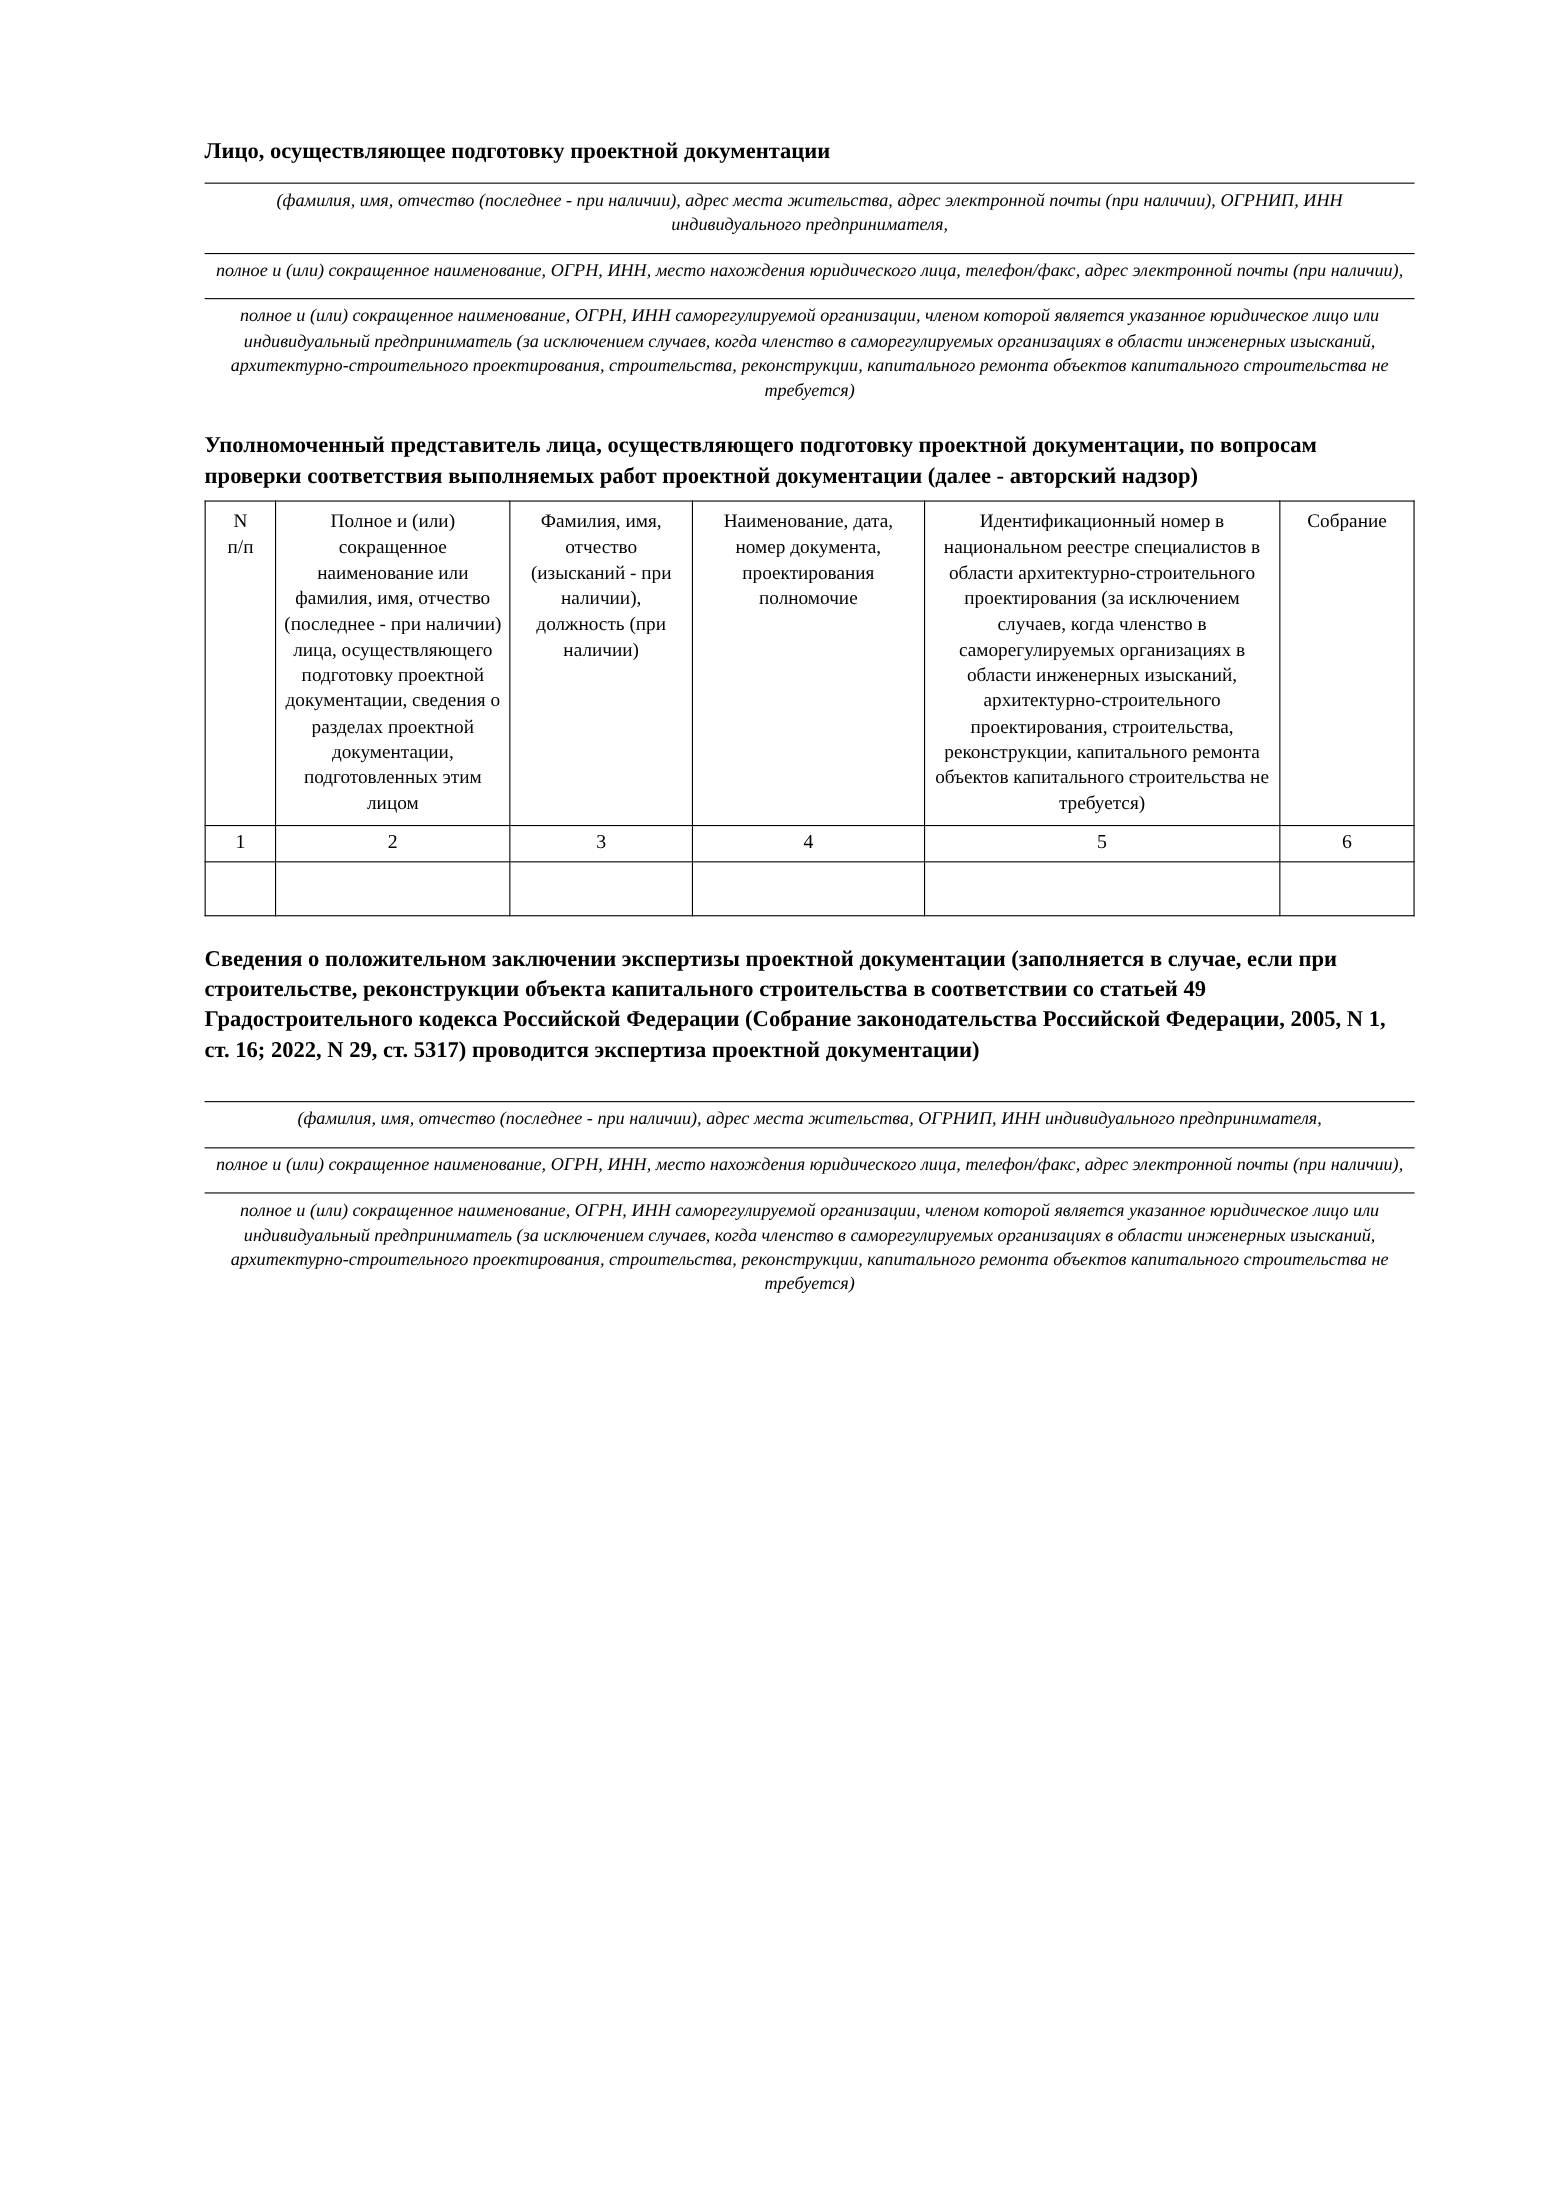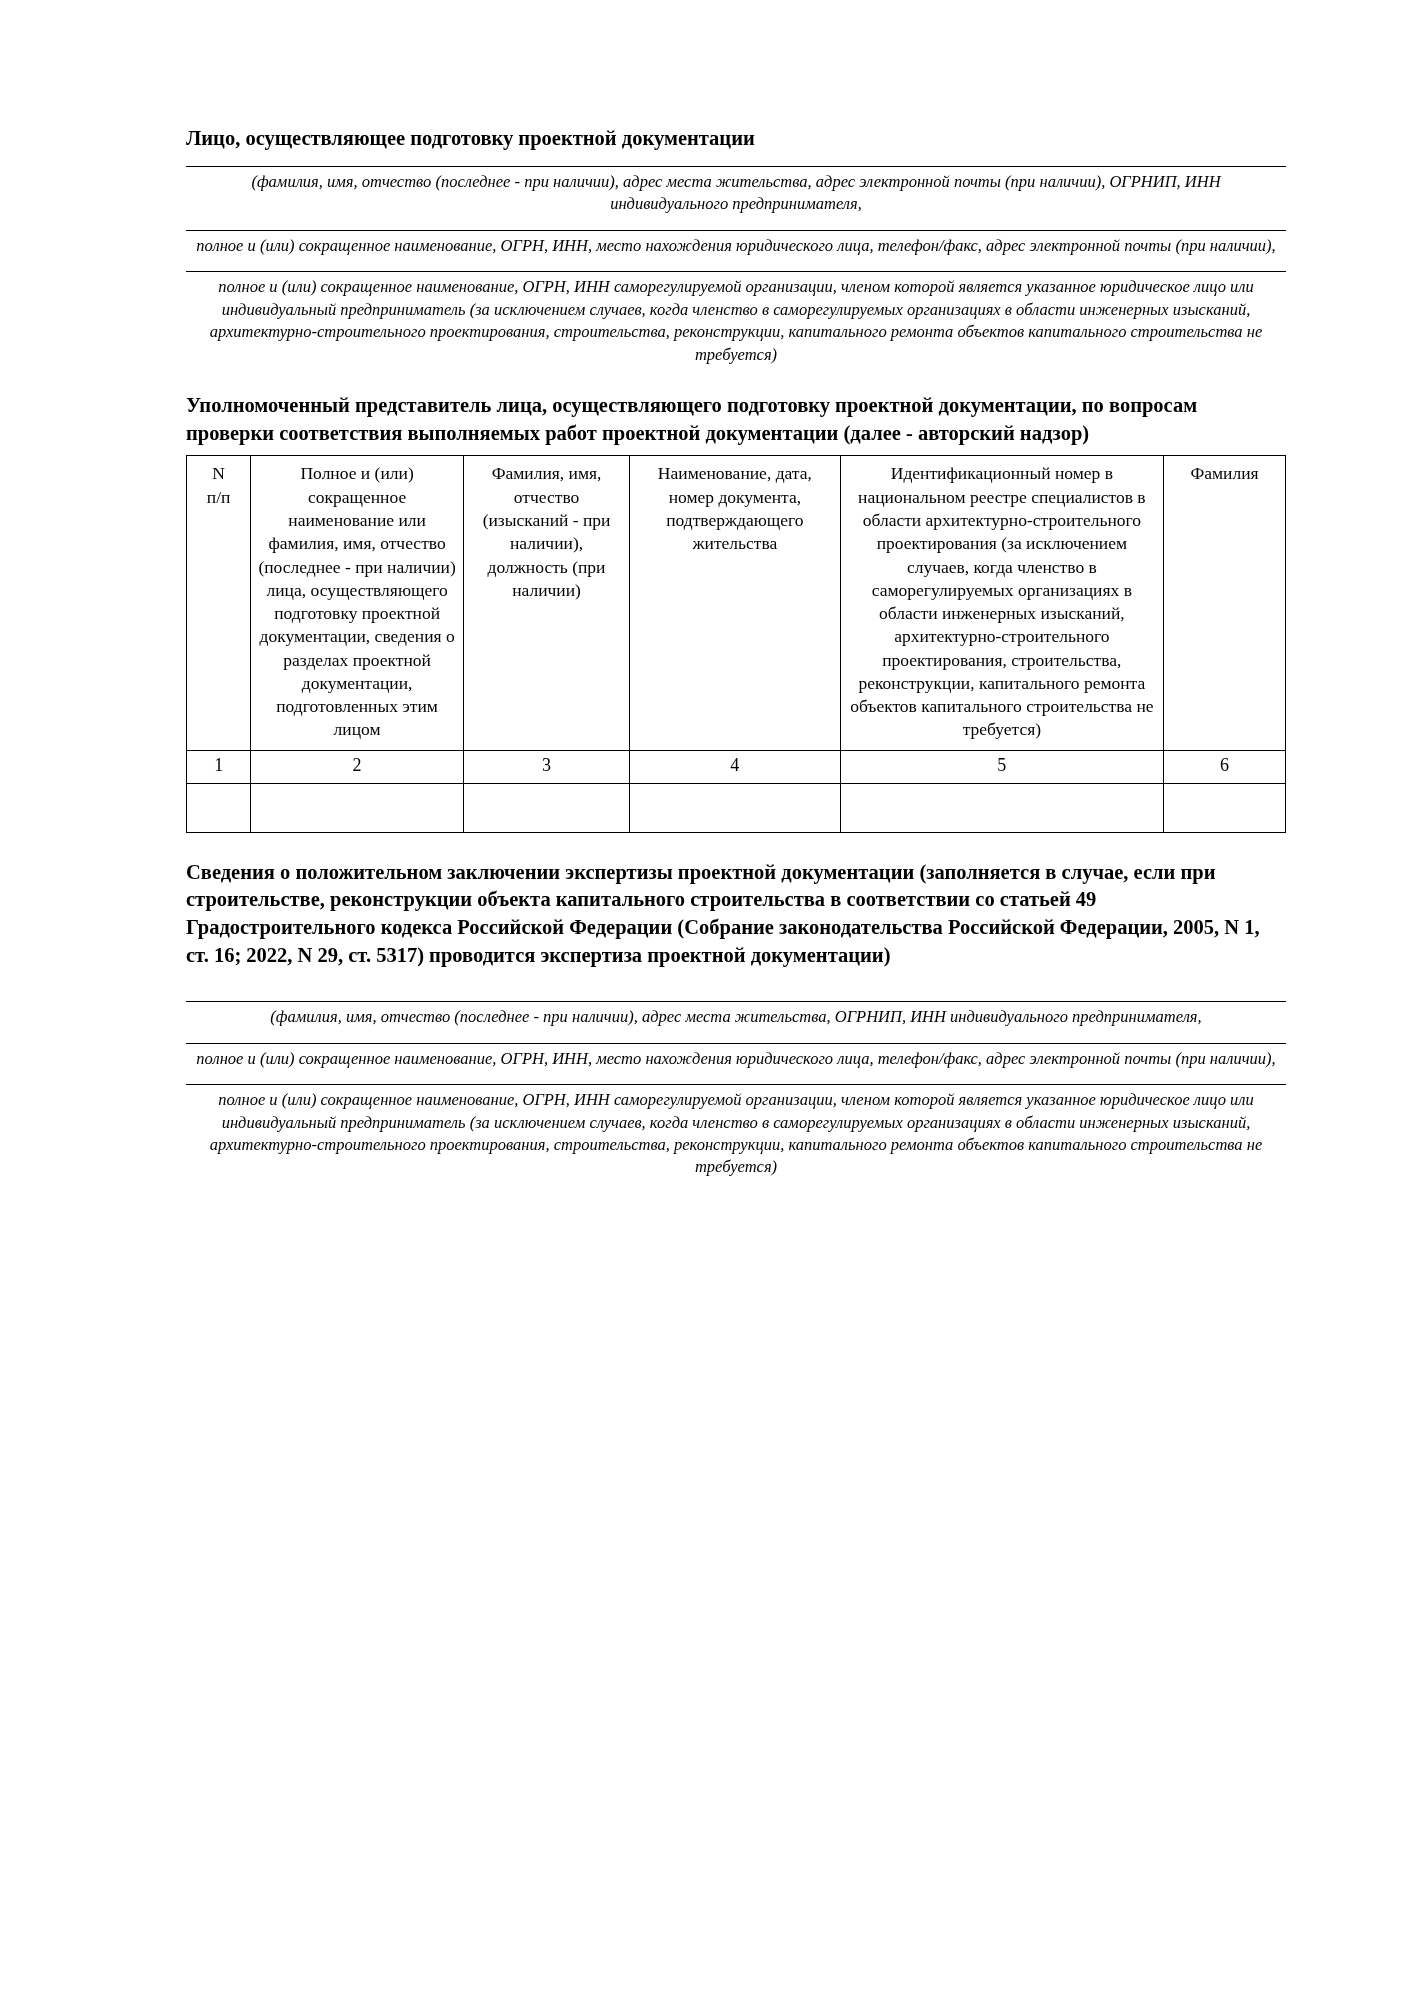--- a/index.html
+++ b/index.html
@@ -140,23 +140,23 @@
           <col class="col6">
       </colgroup>
       <tbody>
         <tr>
           <td class="hdr">
             <span>N</span><br>
             <span>п/п</span>
           </td>
           <td class="hdr">Полное и (или) сокращенное наименование или фамилия, имя, отчество (последнее - при наличии) лица, осуществляющего подготовку проектной документации, сведения о разделах проектной документации, подготовленных этим лицом</td>
           <td class="hdr">Фамилия, имя, отчество (изысканий - при наличии), должность (при наличии)</td>
-          <td class="hdr">Наименование, дата, номер документа, подтверждающего жительства</td>
+          <td class="hdr">Наименование, дата, номер документа, проектирования полномочие</td>
           <td class="hdr">Идентификационный номер в национальном реестре специалистов в области архитектурно-строительного проектирования (за исключением случаев, когда членство в саморегулируемых организациях в области инженерных изысканий, архитектурно-строительного проектирования, строительства, реконструкции, капитального ремонта объектов капитального строительства не требуется)</td>
-          <td class="hdr">Фамилия</td>
+          <td class="hdr">Собрание</td>
         </tr>
         <tr class="numrow">
           <td>1</td>
           <td>2</td>
           <td>3</td>
           <td>4</td>
           <td>5</td>
           <td>6</td>
         </tr>
         <tr class="emptyrow">

